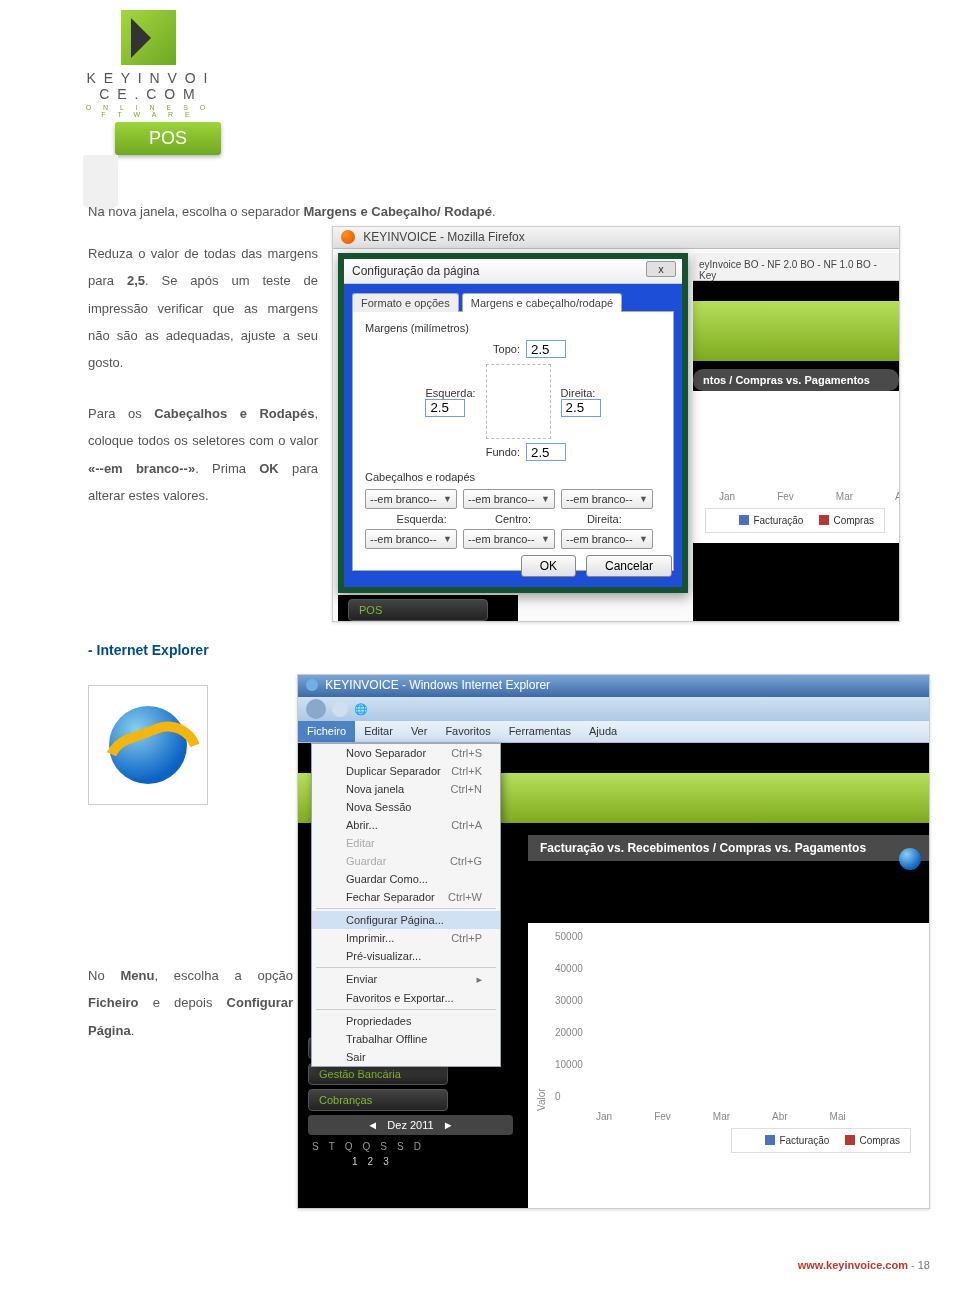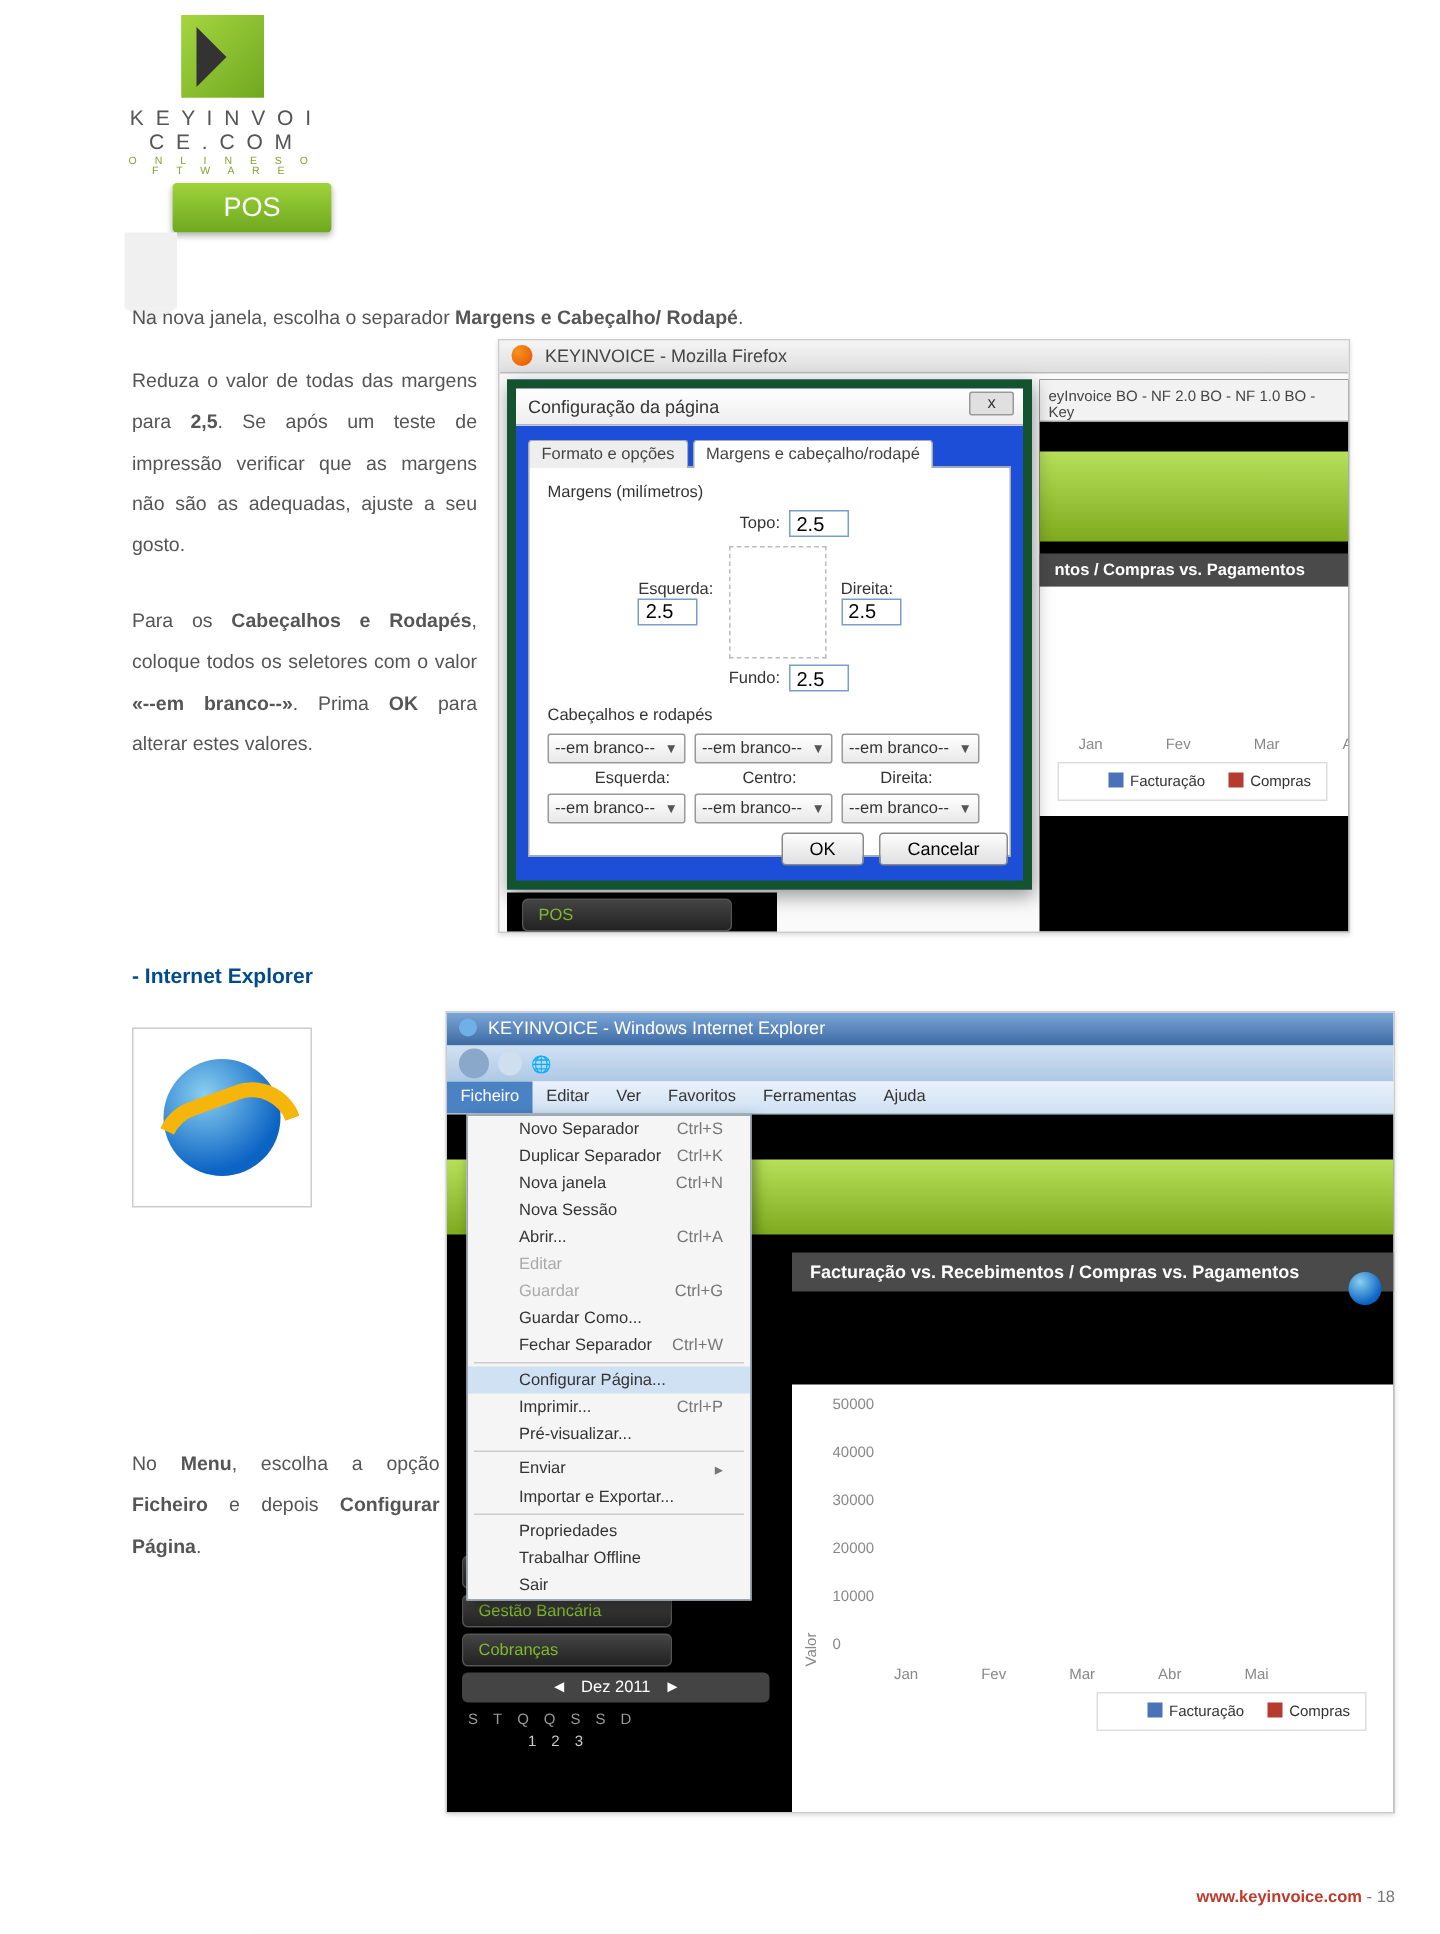--- a/index.html
+++ b/index.html
@@ -60,21 +60,21 @@
   .dd { display:inline-flex; align-items:center; border:1px solid #999; border-radius:2px; background:linear-gradient(#fff,#e9e9e9); padding:1px 4px; height:20px; font-size:11px; min-width:92px; justify-content:space-between; }
   .dd .arr { font-size:9px; color:#555; margin-left:6px; }
 
   .dlg-btns { position:absolute; right:10px; bottom:10px; display:flex; gap:10px; }
   .btn { background:linear-gradient(#fdfdfd,#e0e0e0); border:1px solid #888; border-radius:3px; padding:3px 18px; font-size:12px; }
 
   
   .s1 .bg-right { position:absolute; left:360px; top:26px; right:0; bottom:0; background:#000; overflow:hidden; }
   .s1 .bg-right .chrome { background:#f2f2f2; height:28px; border-bottom:1px solid #ccc; font-size:10px; padding:6px; color:#444; }
   .s1 .bg-right .greenbar { height:60px; background:linear-gradient(#b6e05a,#7eaa1f); margin-top:20px; }
-  .s1 .bg-right .banner { background:#4a4a4a; color:#fff; padding:5px 10px; font-weight:bold; font-size:11px; margin-top:8px; }
+  .s1 .bg-right .banner { background:#4a4a4a; color:#fff; padding:5px 10px; font-weight:bold; font-size:11px; margin-top:8px;border-radius:10px; }
   .s1 .chart-area { background:#fff; padding:10px 12px; }
   .sidebar-pill { background:linear-gradient(#444,#222); color:#7fba2a; border:1px solid #555; border-radius:4px; padding:4px 10px; margin:4px 10px; font-size:11px; width:140px; }
   .cal { background:#444; color:#fff; margin:4px 10px; padding:4px; text-align:center; font-size:11px; border-radius:4px; }
   .cal-days { display:flex; gap:10px; padding:2px 14px; font-size:10px; color:#999; }
 
   .x-ticks { display:flex; gap:42px; font-size:10px; color:#888; padding-left:14px; }
   .legend { display:flex; gap:16px; justify-content:flex-end; padding:6px 10px; font-size:10px; border:1px solid #ddd; margin:6px 10px 0 auto; width:180px; }
   .sw { display:inline-block; width:10px; height:10px; margin-right:4px; vertical-align:-1px; }
 
   
@@ -372,21 +372,21 @@
         <div class="di">
           <span>Pré-visualizar...</span>
           <span style="color: rgb(119, 119, 119);"></span>
         </div>
         <hr>
         <div class="di">
           <span>Enviar</span>
           <span style="color: rgb(119, 119, 119);">▸</span>
         </div>
         <div class="di">
-          <span>Importar e Exportar...</span>
+          <span>Favoritos e Exportar...</span>
           <span style="color: rgb(119, 119, 119);"></span>
         </div>
         <hr>
         <div class="di">
           <span>Propriedades</span>
           <span style="color: rgb(119, 119, 119);"></span>
         </div>
         <div class="di">
           <span>Trabalhar Offline</span>
           <span style="color: rgb(119, 119, 119);"></span>

